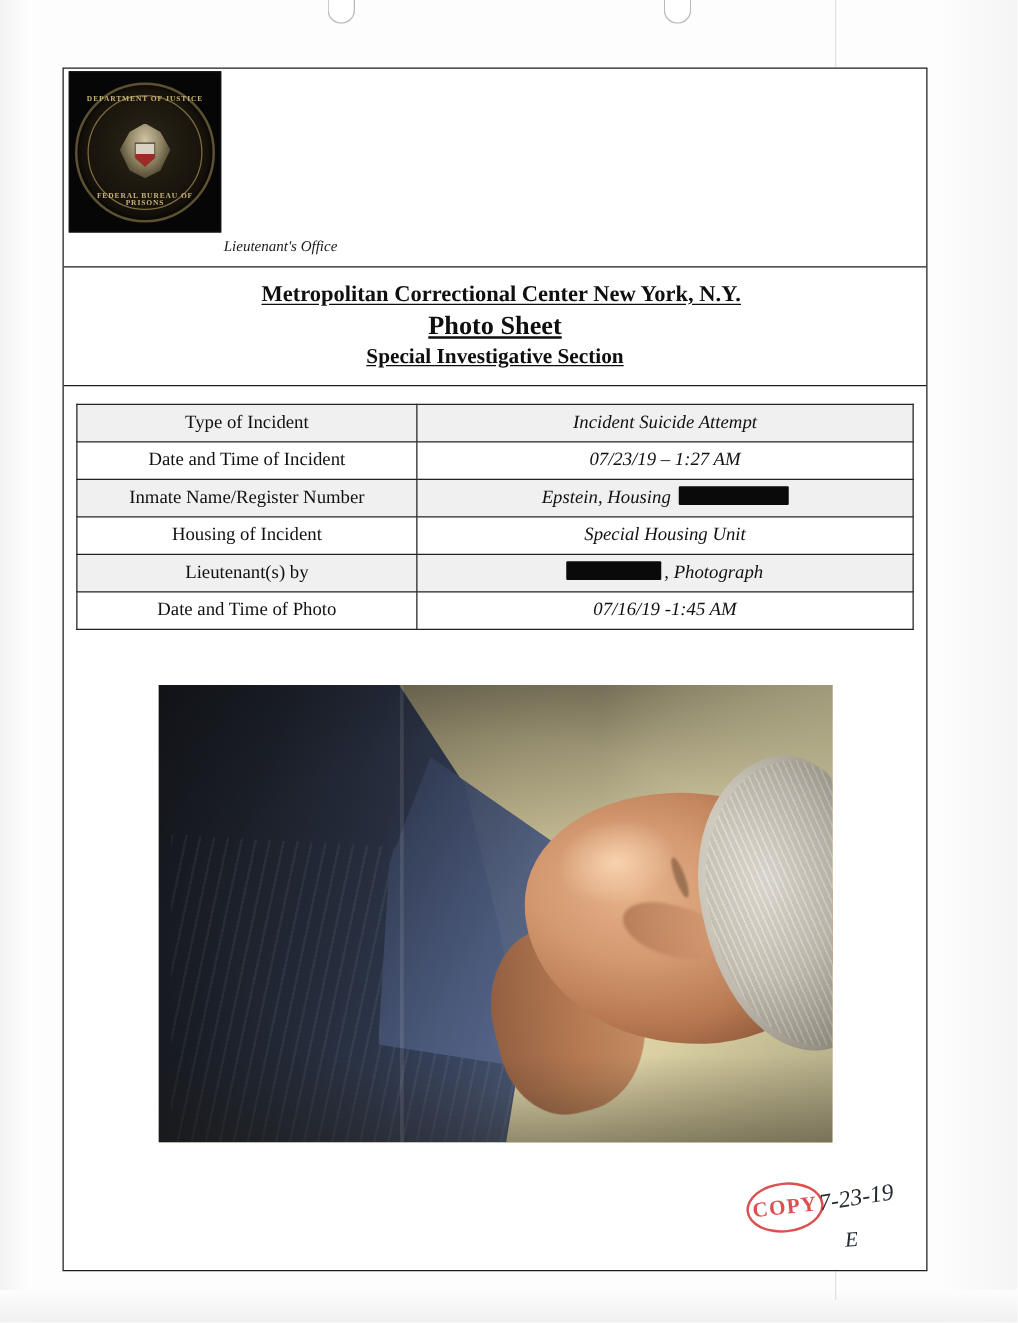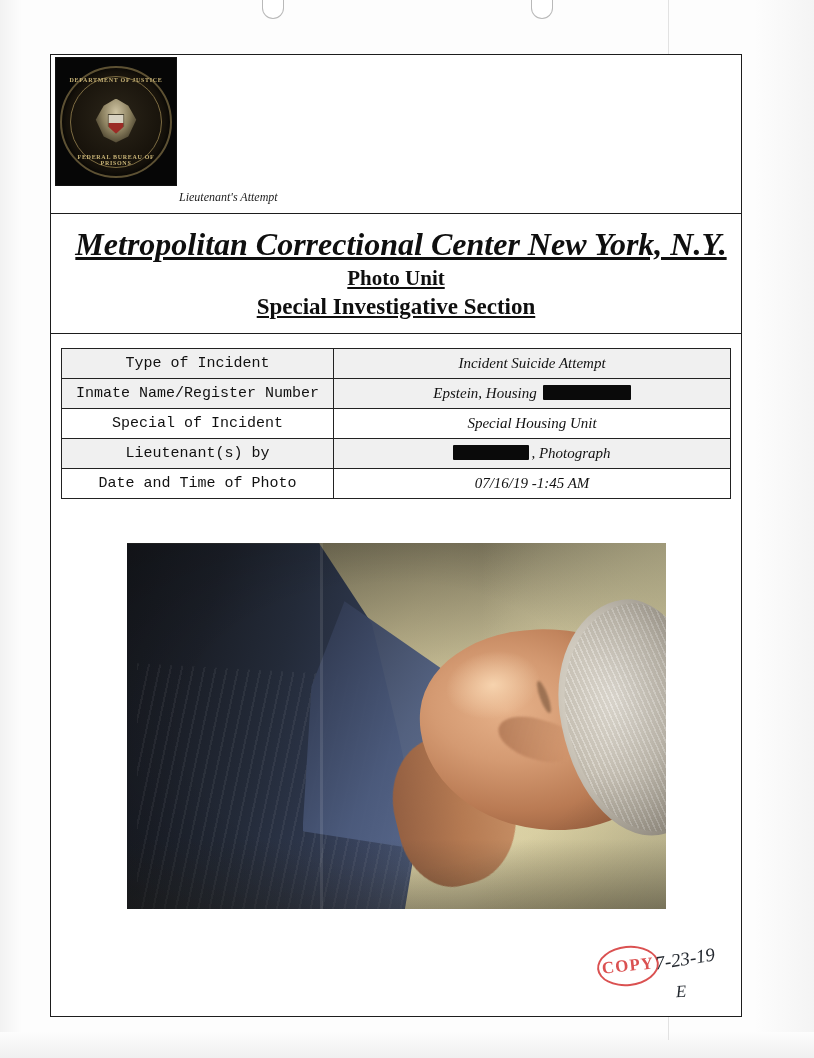--- a/index.html
+++ b/index.html
@@ -163,23 +163,23 @@
     font-family: "Liberation Serif", serif;
     font-weight: bold;
     font-size: 23px;
     line-height: 1.28;
     color: #0f0f0f;
     text-decoration: underline;
     text-underline-offset: 2px;
     display: inline-block;
     padding: 0 2px;
   }
-  .title-line.line1 { font-size: 32px; font-style: italic; }
+  .title-line.line1 { font-size: 18px; }
   .title-line.line2 { font-size: 21px; }
-  .title-line.line3 { font-size: 23px; }
+  .title-line.line3 { font-size: 17px; }
   .title-row { display: block; }
   .title-row.first { padding-left: 10px; }
 
   
   .info-table-wrap {
     padding: 14px 10px 0 10px;
   }
   table.info-table {
     width: 100%;
     border-collapse: collapse;
@@ -188,21 +188,21 @@
   table.info-table td {
     border: 1px solid #222;
     height: 30px;
     font-size: 15px;
     color: #111;
     padding: 2px 6px;
   }
   td.lbl {
     width: 272px;
     text-align: center;
-    font-family: Liberation Mono, monospace;
+    font-family: Liberation Serif, serif;
   }
   td.val {
     text-align: center;
     font-family: "Liberation Serif", serif;
     font-style: italic;
   }
   tr.shaded td { background: #f0f0f0; }
   .redaction {
     display: inline-block;
     background: #0a0a0a;
@@ -471,52 +471,58 @@
   <div class="header-band">
     <div class="seal-box">
       <div class="seal-circle">
         <div class="seal-ring"></div>
         <div class="seal-text-top">DEPARTMENT OF JUSTICE</div>
         <div class="seal-eagle"></div>
         <div class="seal-shield"></div>
         <div class="seal-text-bottom">FEDERAL BUREAU OF PRISONS</div>
       </div>
     </div>
-    <div class="lieutenants-office">Lieutenant's Attempt</div>
+    <div class="lieutenants-office">Lieutenant's Office</div>
   </div>
 
   <div class="title-band">
     <div class="title-row first">
       <span class="title-line line1">Metropolitan Correctional Center New York, N.Y.</span>
     </div>
     <div class="title-row">
-      <span class="title-line line2">Photo Unit</span>
+      <span class="title-line line2">Photo Sheet</span>
     </div>
     <div class="title-row">
       <span class="title-line line3">Special Investigative Section</span>
     </div>
   </div>
 
   <div class="info-table-wrap">
     <table class="info-table">
       <tbody>
         <tr class="shaded">
           <td class="lbl">Type of Incident</td>
           <td class="val">
             <span>Incident Suicide Attempt</span>
           </td>
         </tr>
+        <tr>
+          <td class="lbl">Date and Time of Incident</td>
+          <td class="val">
+            <span>07/23/19 – 1:27 AM</span>
+          </td>
+        </tr>
         <tr class="shaded">
           <td class="lbl">Inmate Name/Register Number</td>
           <td class="val">
             <span>Epstein, Housing</span><span class="redaction w-name"></span>
           </td>
         </tr>
         <tr>
-          <td class="lbl">Special of Incident</td>
+          <td class="lbl">Housing of Incident</td>
           <td class="val">
             <span>Special Housing Unit</span>
           </td>
         </tr>
         <tr class="shaded">
           <td class="lbl">Lieutenant(s) by</td>
           <td class="val">
             <span class="redaction w-photog"></span><span>, Photograph</span>
           </td>
         </tr>

